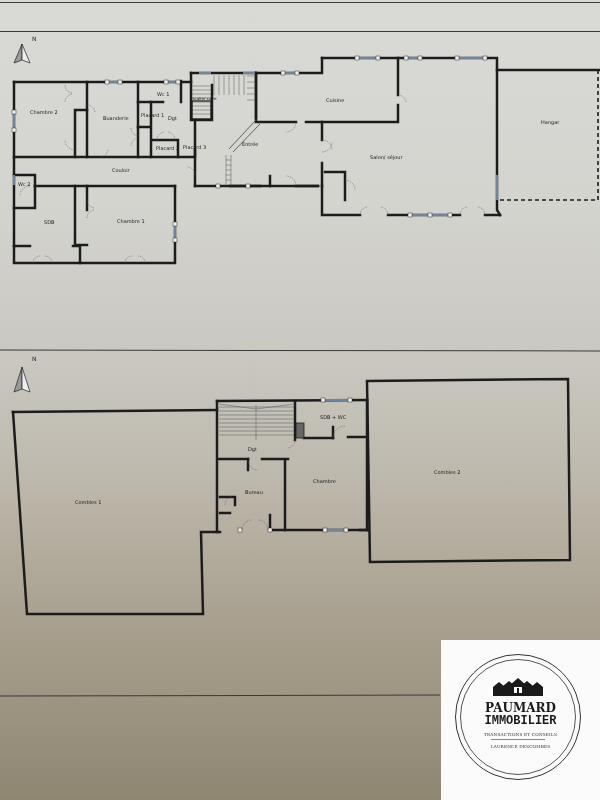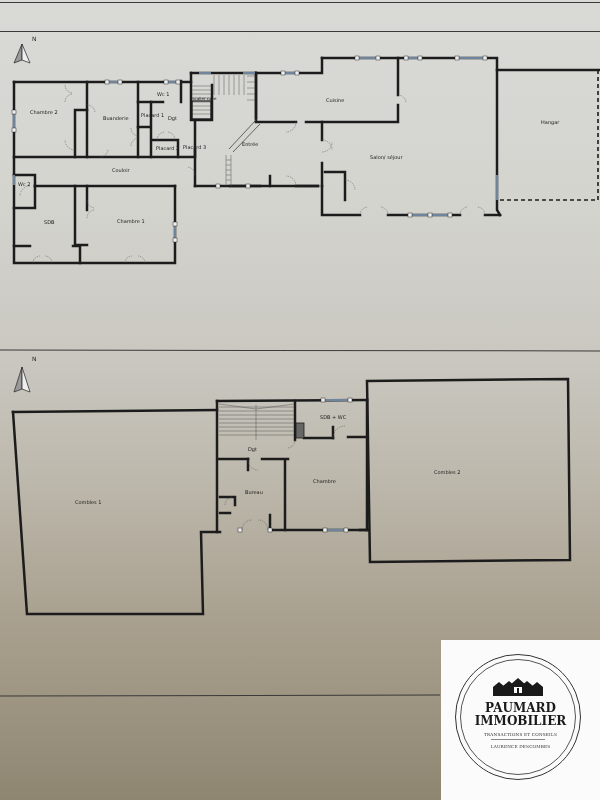--- a/index.html
+++ b/index.html
@@ -252,17 +252,17 @@
       <polygon points="0,18 0,9 6,4 12,9 12,18"></polygon>
       <polygon points="10,18 10,8 16,3 22,8 22,18"></polygon>
       <polygon points="28,18 28,8 34,3 40,8 40,18"></polygon>
       <polygon points="38,18 38,9 44,4 50,9 50,18"></polygon>
       <polygon points="17,18 17,7 25,0 33,7 33,18"></polygon>
     </g>
     <rect x="21" y="9" width="8" height="6" fill="#fbfbfb"></rect>
     <rect x="24" y="10" width="2" height="5" fill="#1a1a1a"></rect>
   </svg>
   <div class="logo-name" style="top:62px;">PAUMARD</div>
-  <div class="logo-name" style="top:75px;">IMMOBILIER</div>
+  <div class="logo-name" style="top:75px;font-family:Liberation Mono, monospace;">IMMOBILIER</div>
   <div class="logo-sub" style="top:92px;">TRANSACTIONS ET CONSEILS</div>
   <div class="logo-rule"></div>
   <div class="logo-sub" style="top:104px;">LAURENCE DESCOMBES</div>
 </div>
 
 </body></html>

